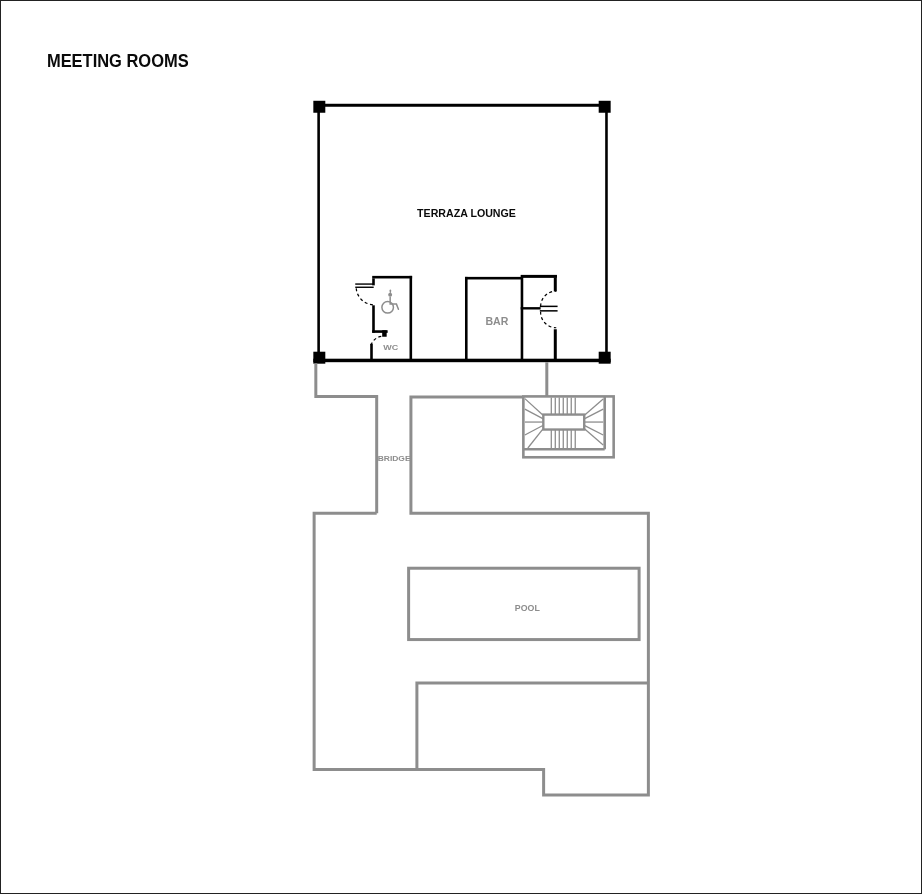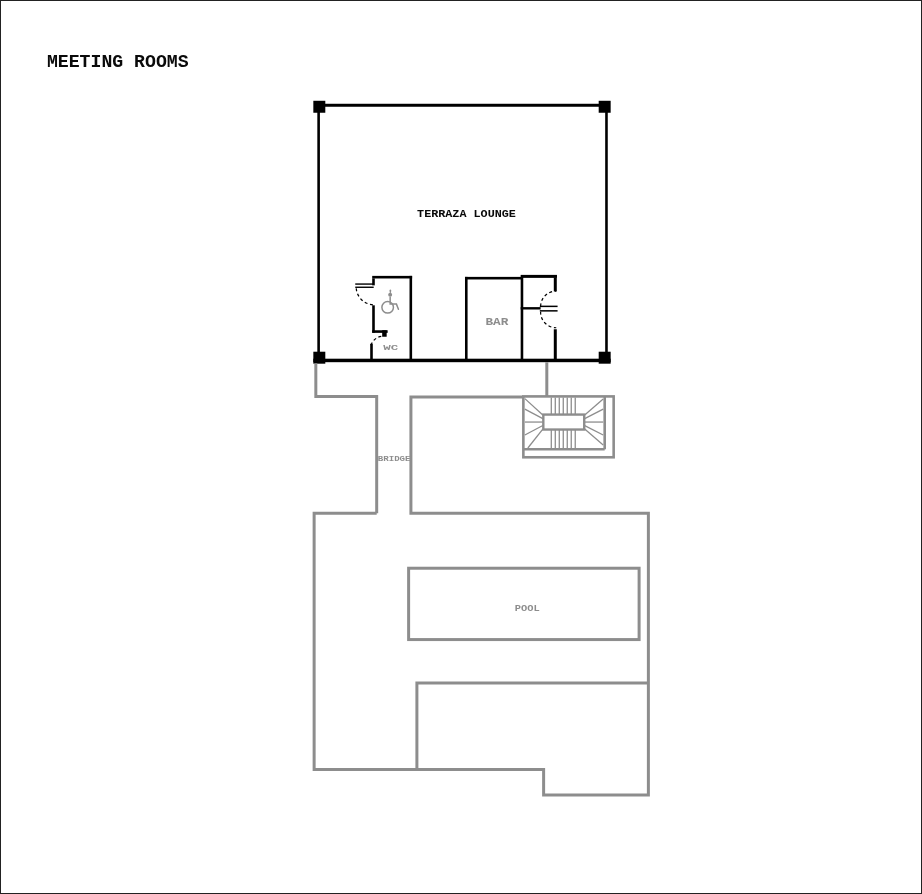--- a/index.html
+++ b/index.html
@@ -1,21 +1,21 @@
 <!DOCTYPE html>
 <html style="--wall-color: #000000; --gray-color: #8d8d8d; --bg-color: #ffffff;"><head>
 <meta charset="utf-8">
 <style>
   html,body{margin:0;padding:0;background:#fff;}
   .canvas{
     position:relative;
     width:920px;height:892px;
     border:1px solid #222;
     background:var(--bg-color,#fff);
-    font-family:Liberation Mono, monospace;
+    font-family:Liberation Sans, sans-serif;
   }
   svg{display:block;}
   .wall-fill{fill:var(--wall-color,#000);stroke:none;}
   .gray-stroke{stroke:var(--gray-color,#8d8d8d);fill:none;}
   .gray-fill{fill:var(--gray-color,#8d8d8d);stroke:none;}
   .dash{stroke:var(--wall-color,#000);fill:none;stroke-width:1.2;stroke-dasharray:3 2.6;}
   .lbl{font-weight:bold;}
   .ink{fill:#0a0a0a;}
   .gtxt{fill:var(--gray-color,#8d8d8d);}
 </style>

